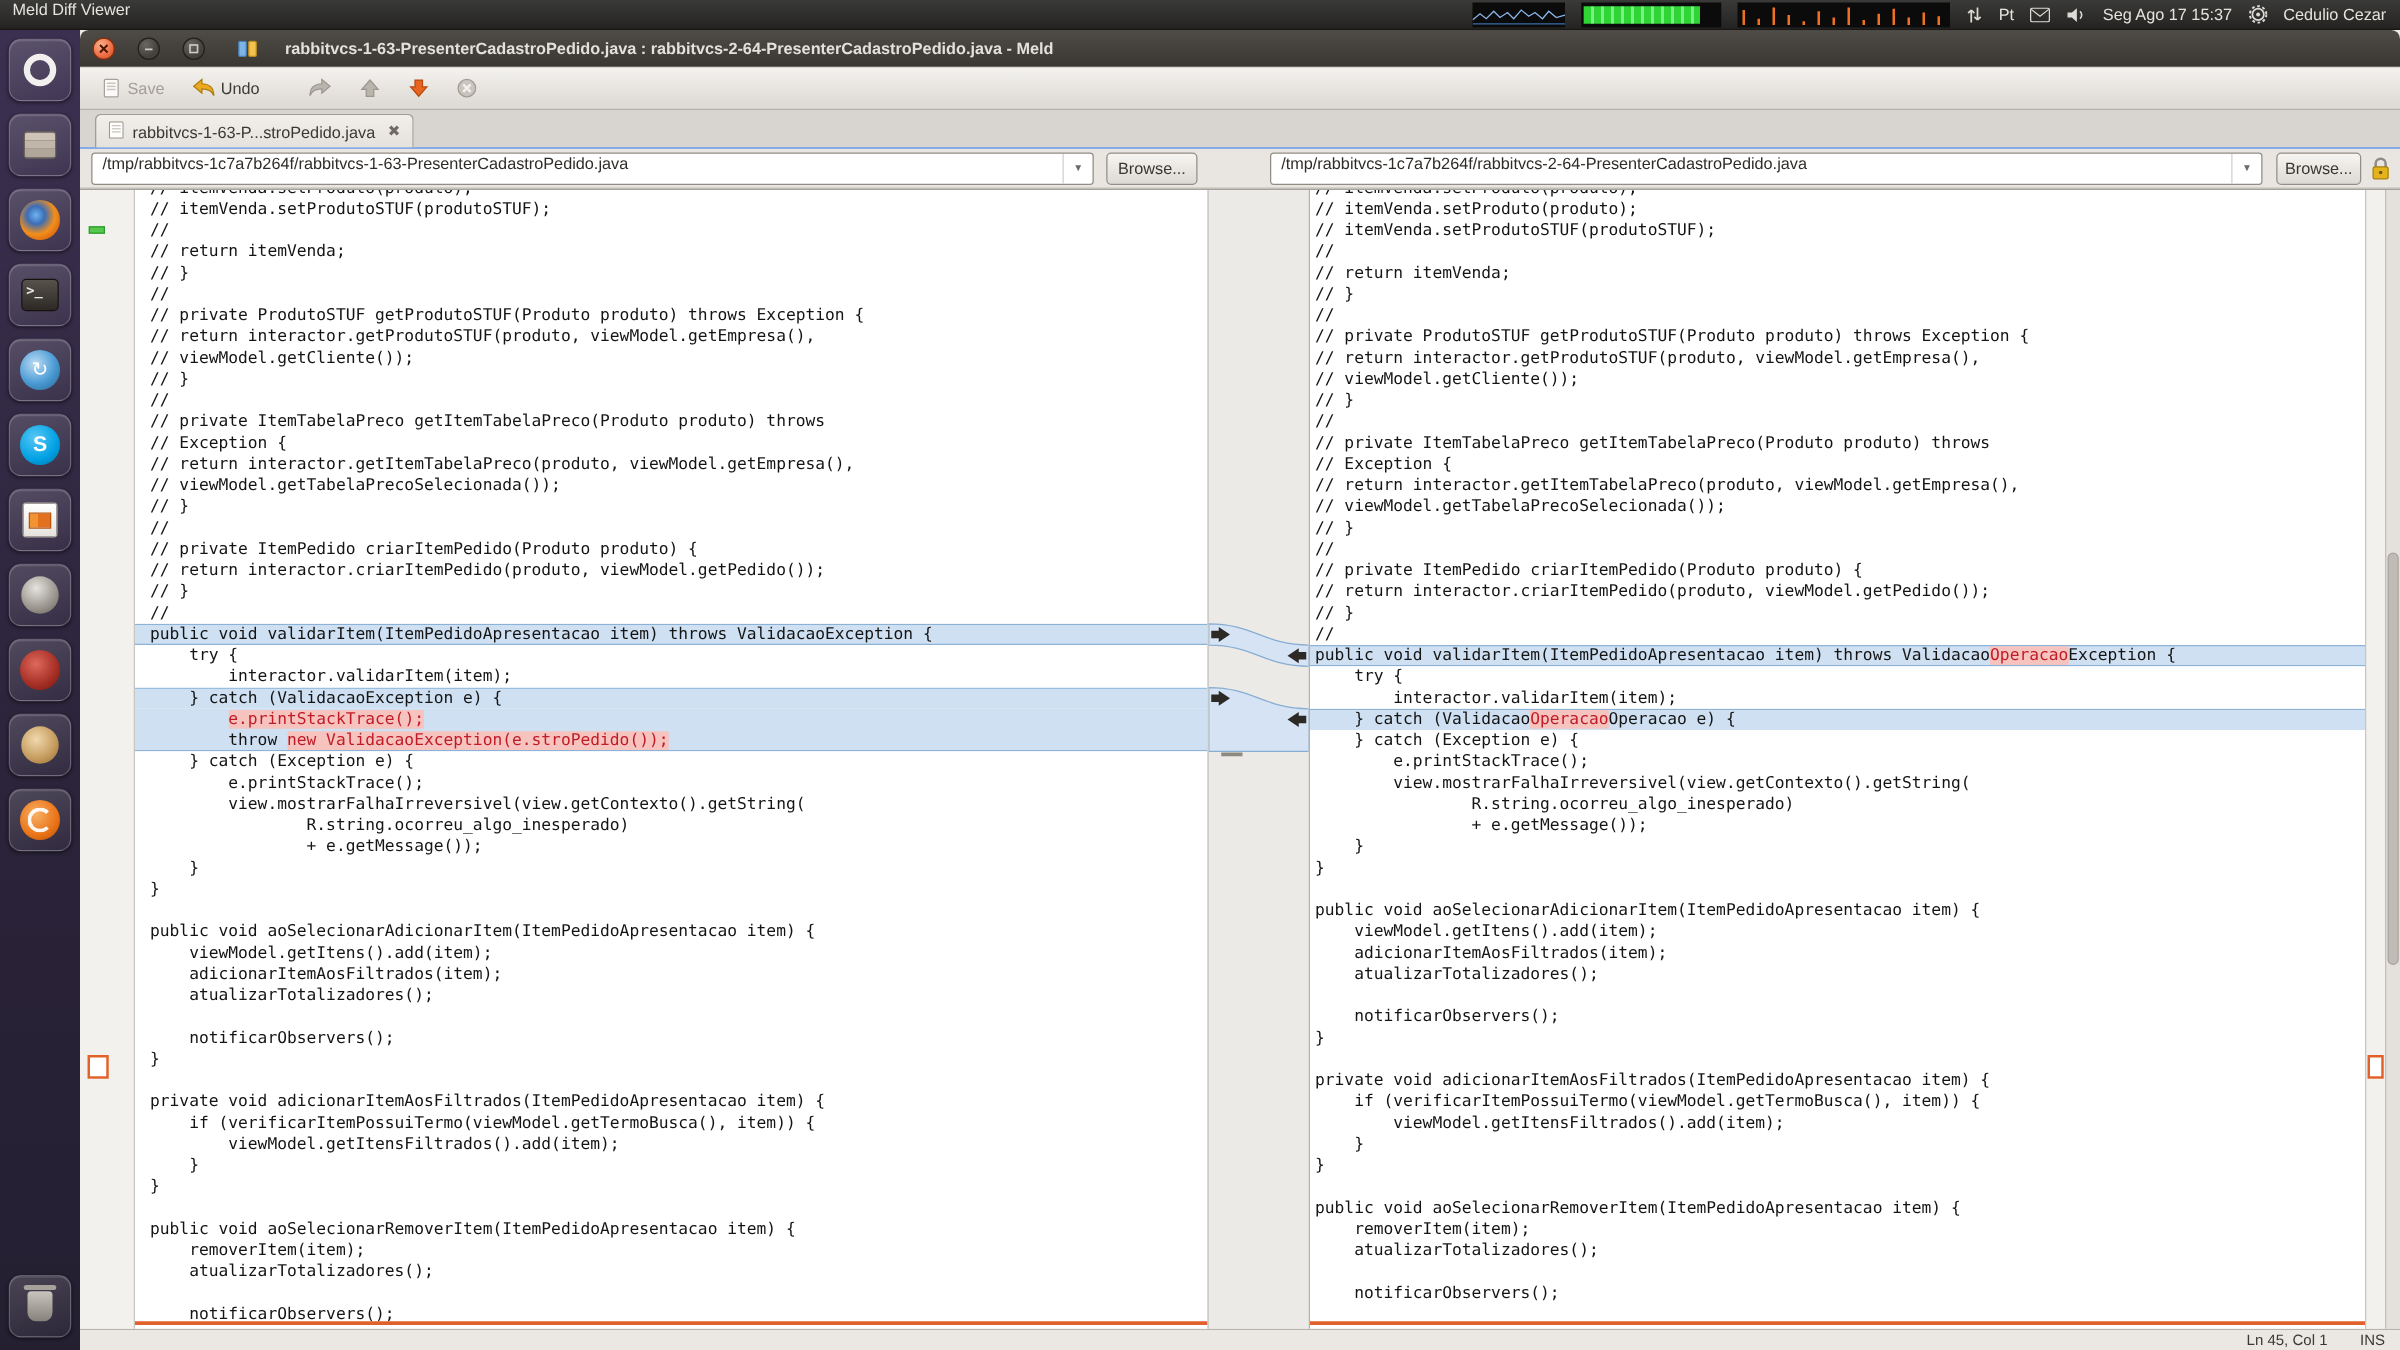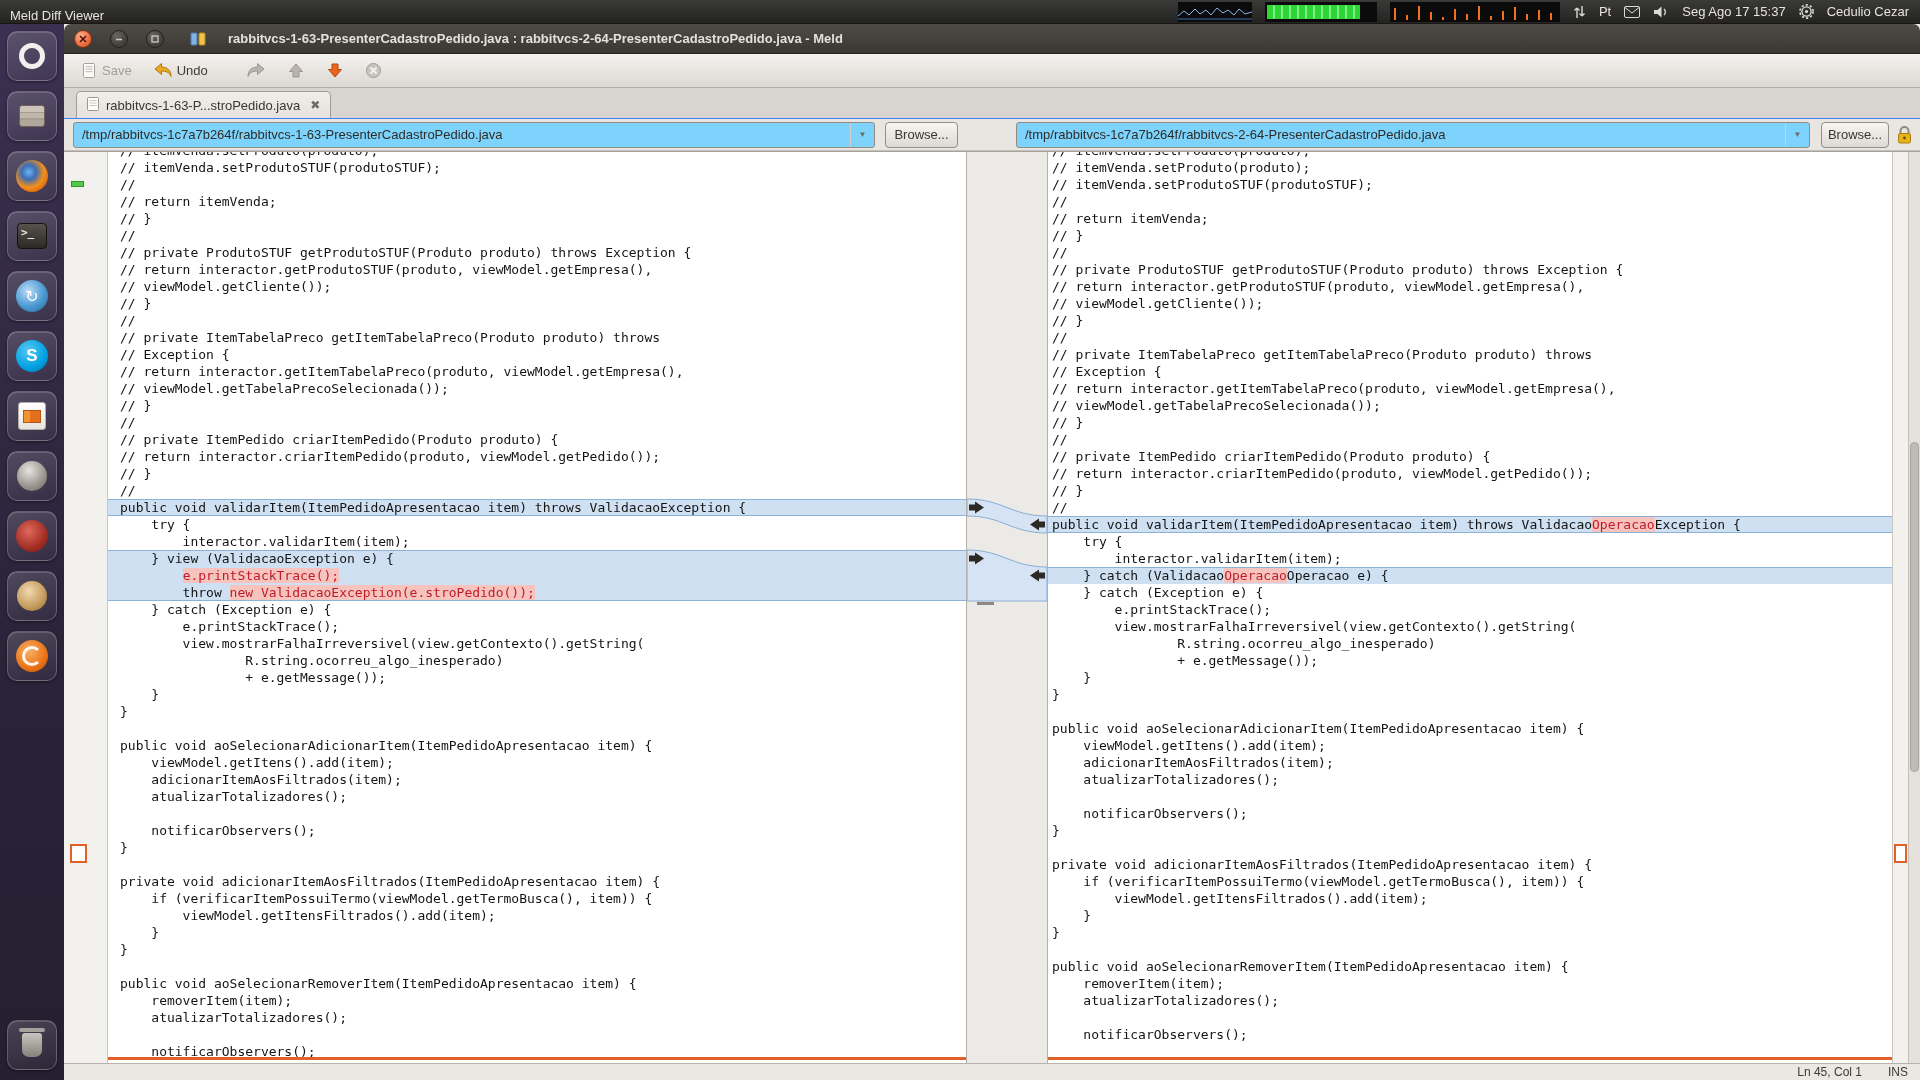--- a/index.html
+++ b/index.html
@@ -2,21 +2,21 @@
 <html><head>
 <meta charset="utf-8">
 <style>
   *{margin:0;padding:0;box-sizing:border-box}
   html,body{width:1920px;height:1080px;overflow:hidden;background:#2b2a28;
     font-family:"Liberation Sans","DejaVu Sans",sans-serif;}
 
   
   .top-panel{position:absolute;left:0;top:0;width:1920px;height:24px;
     background:linear-gradient(#3a3a38,#242321);border-bottom:1px solid #171615;
-    color:#e6e3df;display:flex;align-items:flex-end;font-size:13px;z-index:60}
+    color:#e6e3df;display:flex;align-items:flex-start;font-size:13px;z-index:60}
   .panel-title{padding-left:10px;white-space:nowrap}
   .panel-right{margin-left:auto;display:flex;align-items:center;gap:13px;padding-right:11px;height:100%}
   .applet-black{background:#0b0b0b;height:20px;display:flex;align-items:center;overflow:hidden}
   .sparkline{width:74px}
   .greenbar{width:112px;padding:3px 2px}
   .greenbar-fill{height:100%;width:86%;
     background:repeating-linear-gradient(90deg,#2fd435 0 6px,#79f083 6px 8px);}
   .eq{width:170px;position:relative}
   .eqbar{position:absolute;bottom:2px;width:2px;background:#f07020}
   .picon{display:flex;align-items:center}
@@ -89,22 +89,22 @@
 
   .tabbar{height:31px;flex:0 0 31px;background:#d8d4cf;border-bottom:1px solid #3b82f6;
     display:flex;align-items:flex-end;padding-left:12px}
   .tab{height:27px;display:flex;align-items:center;gap:7px;
     background:linear-gradient(#f2efeb,#e5e1dc);border:1px solid #a19c95;border-bottom:none;
     border-radius:5px 5px 0 0;padding:0 10px;font-size:13px;color:#3a3732}
   .tab-close{color:#6f6a63;font-size:12px;margin-left:3px}
 
   .pathrow{height:32px;flex:0 0 32px;background:#e9e6e1;border-bottom:1px solid #c3bfb9;
     display:flex;align-items:center;padding-left:9px}
-  .entry{height:26px;background:#7dd3fc;border:1px solid #918c84;border-radius:3px;
-    display:flex;align-items:center;font-size:13px;color:#2f2c28;overflow:hidden}
+  .entry{height:26px;background:#ffffff;border:1px solid #918c84;border-radius:3px;
+    display:flex;font-size:13px;color:#2f2c28;overflow:hidden}
   .entry .etext{padding:0 8px;white-space:nowrap;overflow:hidden;flex:1}
   .entry .earrow{width:24px;align-self:stretch;border-left:1px solid #d2cfc9;
     display:flex;align-items:center;justify-content:center;color:#6e6a64;font-size:8px}
   .e1{width:802px}.e2{width:794px;margin-left:58px}
   .btn{height:26px;background:linear-gradient(#f7f5f2,#ddd9d3);border:1px solid #938e86;
     border-radius:4px;font-size:13px;color:#3a3630;display:flex;align-items:center;
     justify-content:center;white-space:nowrap}
   .b1{width:73px;margin-left:10px}.b2{width:68px;margin-left:11px}
   .lock{margin-left:7px;display:flex}
 
@@ -367,21 +367,21 @@
           <div class="code-line"><span>// viewModel.getTabelaPrecoSelecionada());</span></div>
           <div class="code-line"><span>// }</span></div>
           <div class="code-line"><span>//</span></div>
           <div class="code-line"><span>// private ItemPedido criarItemPedido(Produto produto) {</span></div>
           <div class="code-line"><span>// return interactor.criarItemPedido(produto, viewModel.getPedido());</span></div>
           <div class="code-line"><span>// }</span></div>
           <div class="code-line"><span>//</span></div>
           <div class="code-line chunk chunk-top chunk-bot"><span>public void validarItem(ItemPedidoApresentacao item) throws ValidacaoException {</span></div>
           <div class="code-line"><span>    try {</span></div>
           <div class="code-line"><span>        interactor.validarItem(item);</span></div>
-          <div class="code-line chunk chunk-top"><span>    } view (ValidacaoException e) {</span></div>
+          <div class="code-line chunk chunk-top"><span>    } catch (ValidacaoException e) {</span></div>
           <div class="code-line chunk"><span>        </span><span class="inline-diff">e.printStackTrace();</span></div>
           <div class="code-line chunk chunk-bot"><span>        throw </span><span class="inline-diff">new ValidacaoException(e.stroPedido());</span></div>
           <div class="code-line"><span>    } catch (Exception e) {</span></div>
           <div class="code-line"><span>        e.printStackTrace();</span></div>
           <div class="code-line"><span>        view.mostrarFalhaIrreversivel(view.getContexto().getString(</span></div>
           <div class="code-line"><span>                R.string.ocorreu_algo_inesperado)</span></div>
           <div class="code-line"><span>                + e.getMessage());</span></div>
           <div class="code-line"><span>    }</span></div>
           <div class="code-line"><span>}</span></div>
           <div class="code-line"><span></span></div>

